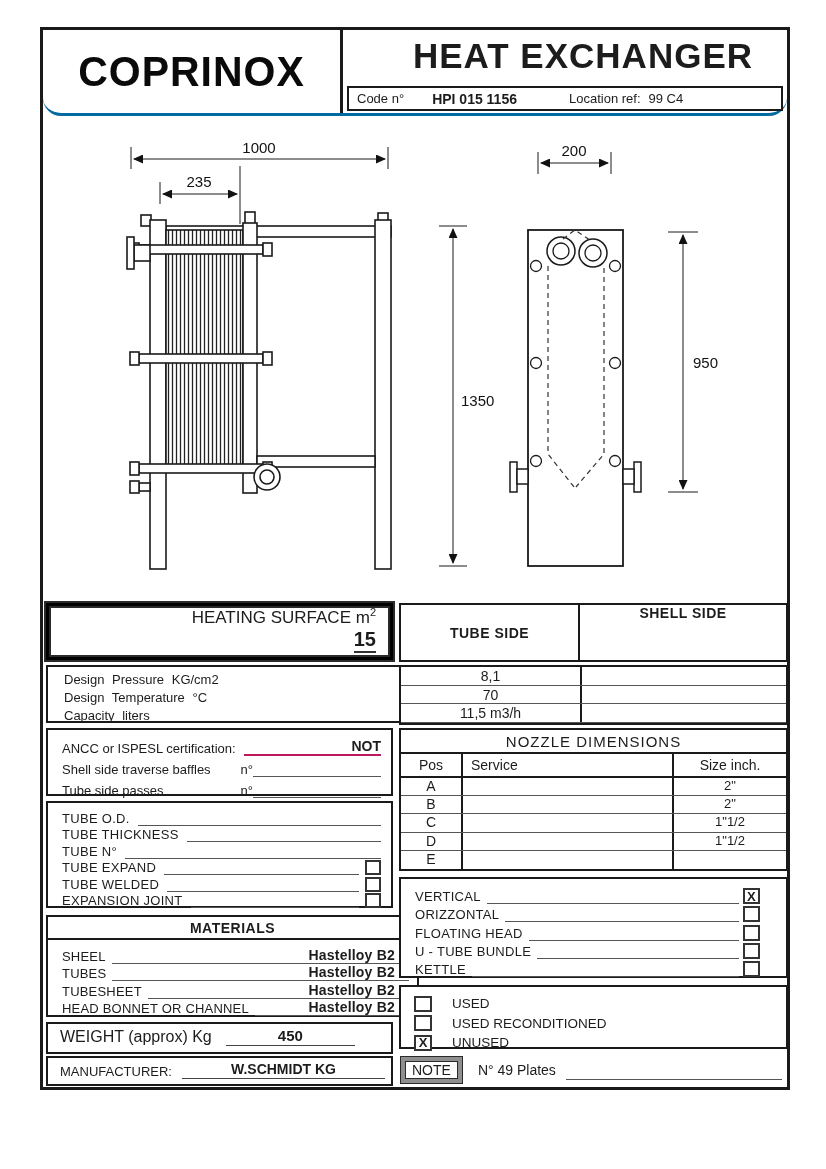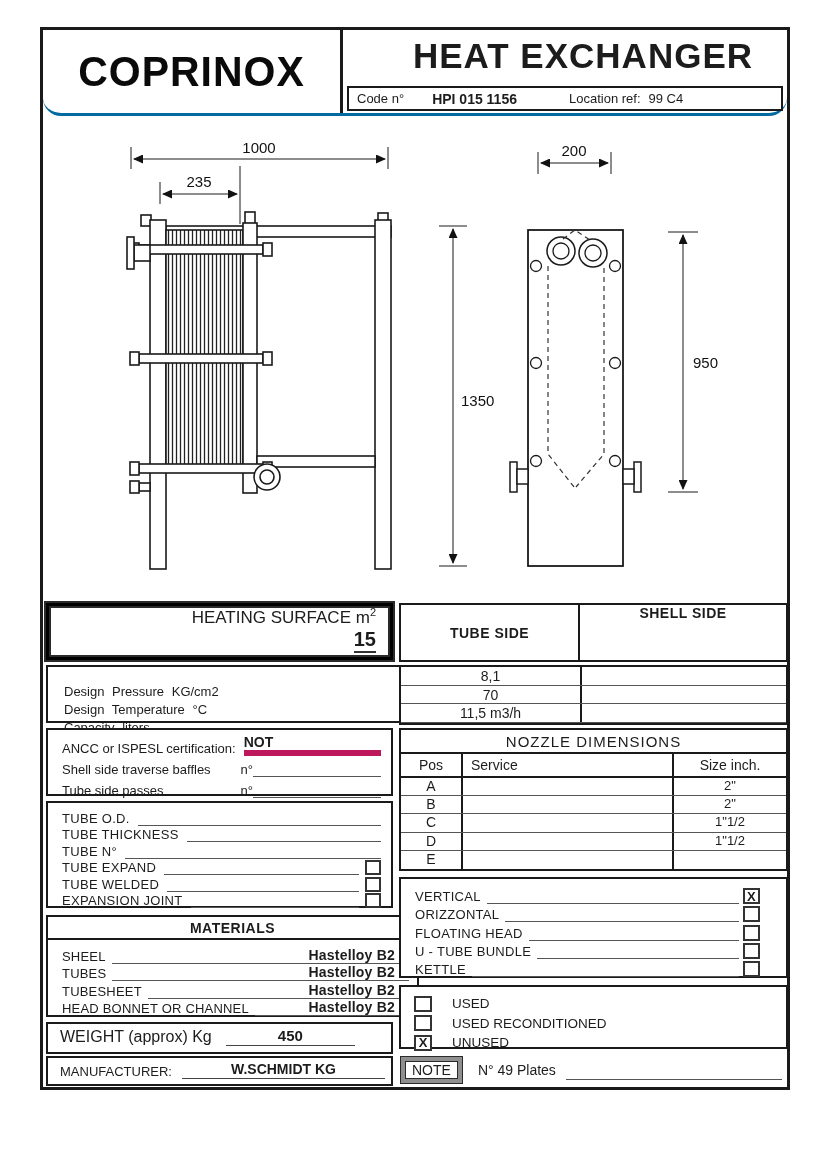--- a/index.html
+++ b/index.html
@@ -27,28 +27,28 @@
   .box { position:absolute; border:2px solid #1a1a1a; background:#fff; }
   .gray-frame { border:3px solid #000000; box-shadow:0 0 0 2px #2a2a2a, inset 0 0 0 2px #2a2a2a;flex-direction:column; }
 
   
   .heating { left:3px; top:573px; width:347px; height:57px; display:flex; align-items:flex-end; padding:0 14px 9px 12px; }
   .hs-label { font-size:17px; white-space:nowrap; }
   .hs-label sup { font-size:11px; }
   .hs-line { flex:1; margin-left:10px; border-bottom:2px solid #333; text-align:right; }
   .hs-value { font-size:20px; font-weight:bold; }
 
-  .design { left:3px; top:635px; width:385px; height:58px; padding:17px 0 0 16px; }
+  .design { left:3px; top:635px; width:385px; height:58px; padding:5px 0 0 16px; }
   .design .row { font-size:13px; height:18px; word-spacing:4px; }
 
   .ancc { left:3px; top:698px; width:347px; height:68px; padding:6px 10px 0 14px; font-size:13px; }
   .ancc .row { display:flex; align-items:flex-end; height:20px; margin-bottom:1px; }
   .ancc .lbl { white-space:nowrap; }
   .ancc .nsym { margin-left:auto; padding-left:6px; }
-  .ancc .fill { flex:1; border-bottom:6px solid #be185d; text-align:left; font-weight:bold; font-size:14px; }
+  .ancc .fill { flex:1; border-bottom:2px solid #be185d; text-align:right; font-weight:bold; font-size:14px; }
   .ancc .fill2 { width:128px; border-bottom:1px solid #555; }
   .ancc .r1fill { margin-left:8px; }
 
   .tubebox { left:3px; top:771px; width:347px; height:107px; padding:6px 10px 0 14px; font-size:13px; }
   .tubebox .row { display:flex; align-items:flex-end; height:16.5px; letter-spacing:.3px; }
   .tubebox .lbl { white-space:nowrap; padding-right:8px; }
   .tubebox .fill { flex:1; border-bottom:1px solid #555; }
   .tubebox .cb { width:16px; height:15px; border:2px solid #333; margin-left:6px; background:#fff; }
 
   .matbox { left:3px; top:885px; width:373px; height:102px; }

